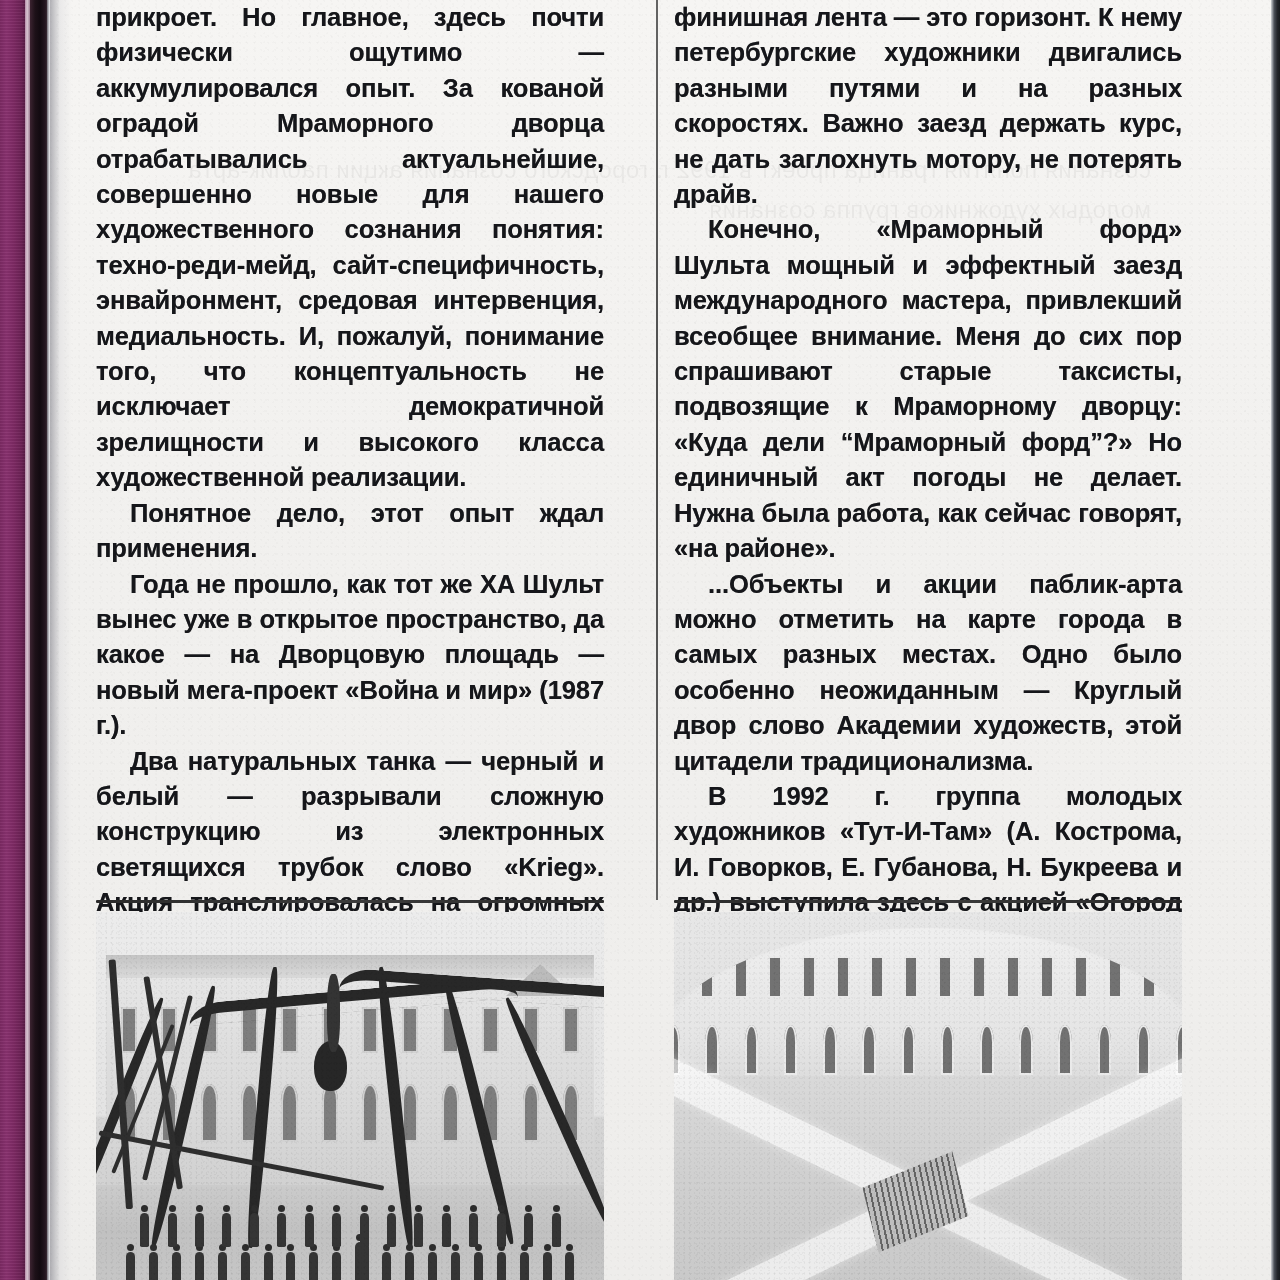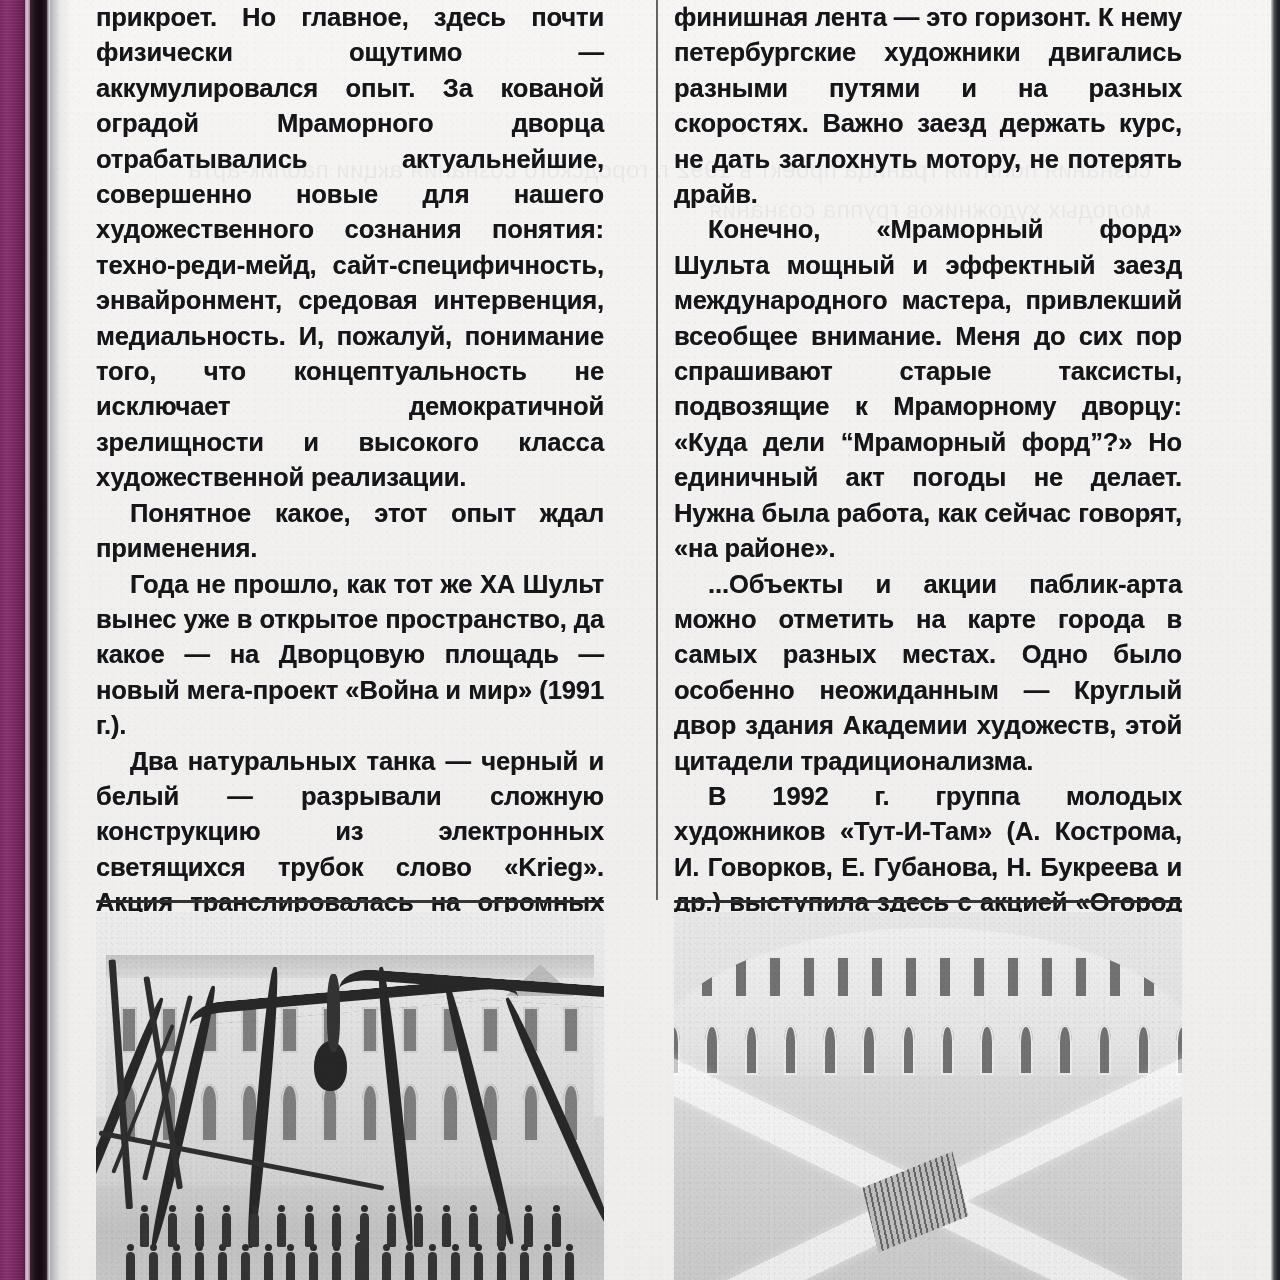--- a/index.html
+++ b/index.html
@@ -335,29 +335,29 @@
     <div class="showthrough">сознания понятия граница проект в 1992 г. городского сознания акции паблик-арта молодых художников группа сознания</div>
   </div>
   <div class="gutter-shadow"></div>
 
   <div class="content">
 
     <div class="col-rule"></div>
 
     <div class="col col-left">
       <p class="ptext cont">прикроет. Но главное, здесь почти физически ощутимо — аккумулировался опыт. За кованой оградой Мраморного дворца отрабатывались актуальнейшие, совершенно новые для нашего художественного сознания понятия: техно-реди-мейд, сайт-специфичность, энвайронмент, средовая интервенция, медиальность. И, пожалуй, понимание того, что концептуальность не исключает демократичной зрелищности и высокого класса художественной реализации.</p>
-      <p class="ptext indent">Понятное какое, этот опыт ждал применения.</p>
-      <p class="ptext indent">Года не прошло, как тот же ХА Шульт вынес уже в открытое пространство, да какое — на Дворцовую площадь — новый мега-проект «Война и мир» (1991 г.).</p>
+      <p class="ptext indent">Понятное дело, этот опыт ждал применения.</p>
+      <p class="ptext indent">Года не прошло, как тот же ХА Шульт вынес уже в открытое пространство, да какое — на Дворцовую площадь — новый мега-проект «Война и мир» (1987 г.).</p>
       <p class="ptext indent">Два натуральных танка — черный и белый — разрывали сложную конструкцию из электронных светящихся трубок слово «Krieg». Акция транслировалась на огромных экранах в нескольких мировых столицах. Дело пошло.</p>
     </div>
 
     <div class="col col-right">
       <p class="ptext cont">финишная лента — это горизонт. К нему петербургские художники двигались разными путями и на разных скоростях. Важно заезд держать курс, не дать заглохнуть мотору, не потерять драйв.</p>
       <p class="ptext indent">Конечно, «Мраморный форд» Шульта мощный и эффектный заезд международного мастера, привлекший всеобщее внимание. Меня до сих пор спрашивают старые таксисты, подвозящие к Мраморному дворцу: «Куда дели “Мраморный форд”?» Но единичный акт погоды не делает. Нужна была работа, как сейчас говорят, «на районе».</p>
-      <p class="ptext indent">...Объекты и акции паблик-арта можно отметить на карте города в самых разных местах. Одно было особенно неожиданным — Круглый двор здания Академии художеств, этой цитадели традиционализма.</p>
+      <p class="ptext indent">...Объекты и акции паблик-арта можно отметить на карте города в самых разных местах. Одно было особенно неожиданным — Круглый двор слово Академии художеств, этой цитадели традиционализма.</p>
       <p class="ptext indent">В 1992 г. группа молодых художников «Тут-И-Там» (А. Кострома, И. Говорков, Е. Губанова, Н. Букреева и др.) выступила здесь с акцией «Огород Малевича».</p>
     </div>
 
     <div class="figure" style="left:0px; top:900px;">
       <div class="fig-rule"></div>
       <div class="fig-img">
         <div class="scene-a">
 
           <div class="palace">
             <div class="palace-roof"></div>

